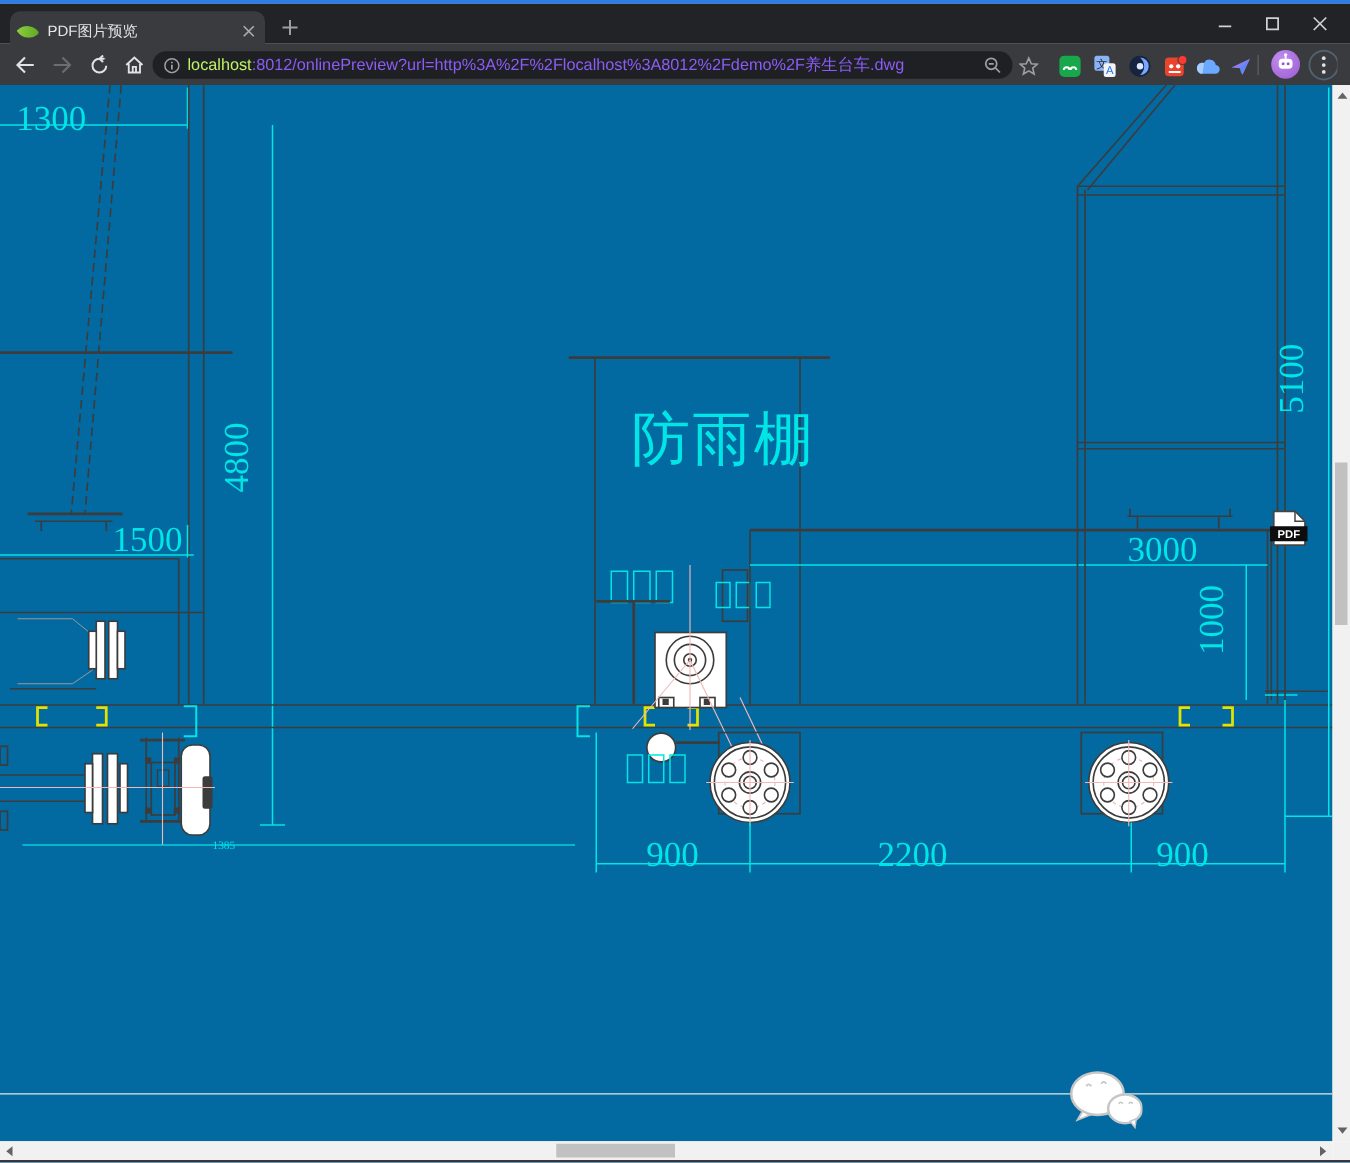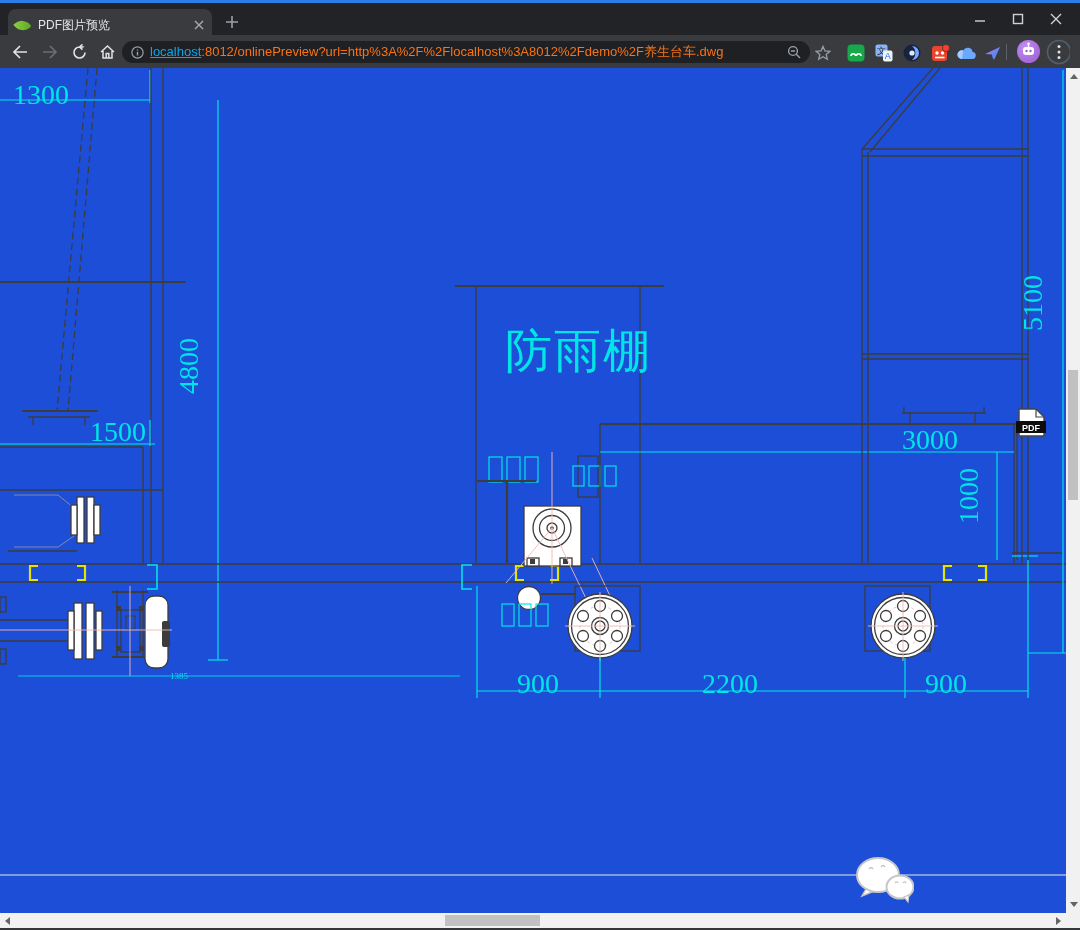--- a/index.html
+++ b/index.html
@@ -15,28 +15,28 @@
   .tab-title{color:#e3e5e8;font-size:12px;margin-left:9px;flex:1;white-space:nowrap;overflow:hidden;}
   .icon-btn{display:flex;align-items:center;justify-content:center;}
   .newtab{position:absolute;left:224px;top:11px;width:16px;height:16px;}
   .win-controls{position:absolute;top:0;right:0;height:32px;width:140px;}
   .win-btn{position:absolute;top:0;width:40px;height:32px;display:flex;align-items:center;justify-content:center;}
   .toolbar{position:absolute;left:0;top:35px;width:1080px;height:33px;background:#3a3b3f;}
   .nav-btn{position:absolute;top:42px;width:20px;height:20px;display:flex;align-items:center;justify-content:center;}
   .urlbar{position:absolute;left:122px;top:41px;width:688px;height:22px;background:#1e2023;
           border-radius:11px;display:flex;align-items:center;overflow:hidden;}
   .url-text{font-size:13px;white-space:nowrap;overflow:hidden;margin-left:6px;flex:1;}
-  .url-host{color:#0ea5e9;text-decoration:underline;}
-  .url-path{color:#f97316;}
+  .url-host{color:#bef264;}
+  .url-path{color:#8b5cf6;}
   .ext{position:absolute;top:43px;width:20px;height:20px;display:flex;align-items:center;justify-content:center;}
   .sep{position:absolute;left:1006px;top:44px;width:1px;height:16px;background:#5c6167;}
   .avatar{position:absolute;left:1017px;top:40px;width:23px;height:23px;border-radius:50%;
           background:radial-gradient(circle at 35% 30%,#c08df0,#9b59d0);overflow:hidden;}
   
-  .content{position:absolute;left:0;top:68px;width:1066px;height:845px;background:#1d4ed8;}
+  .content{position:absolute;left:0;top:68px;width:1066px;height:845px;background:#0369a1;}
   svg text{stroke:none;}
   .k{stroke:#3c3c3c;fill:none;stroke-width:1.3;}
   .k2{stroke:#3c3c3c;fill:none;stroke-width:2.2;}
   .kg{stroke:#9a9a9a;fill:none;stroke-width:0.8;}
   .wf{fill:#ffffff;}
   .c{stroke:#00e5e5;fill:none;stroke-width:1.2;}
   .cf{stroke:#00e5e5;fill:none;stroke-width:1.6;}
   .ct{fill:#00e5e5;font-family:"Liberation Serif",serif;font-size:28px;}
   .y{stroke:#e3e300;fill:none;stroke-width:2.2;}
   .p{stroke:#efb9b9;fill:none;stroke-width:0.9;}

